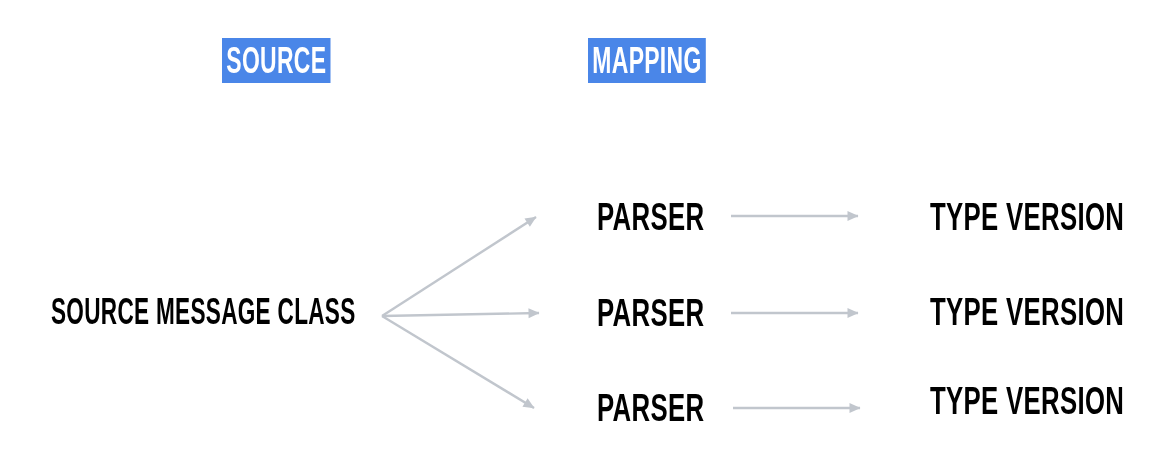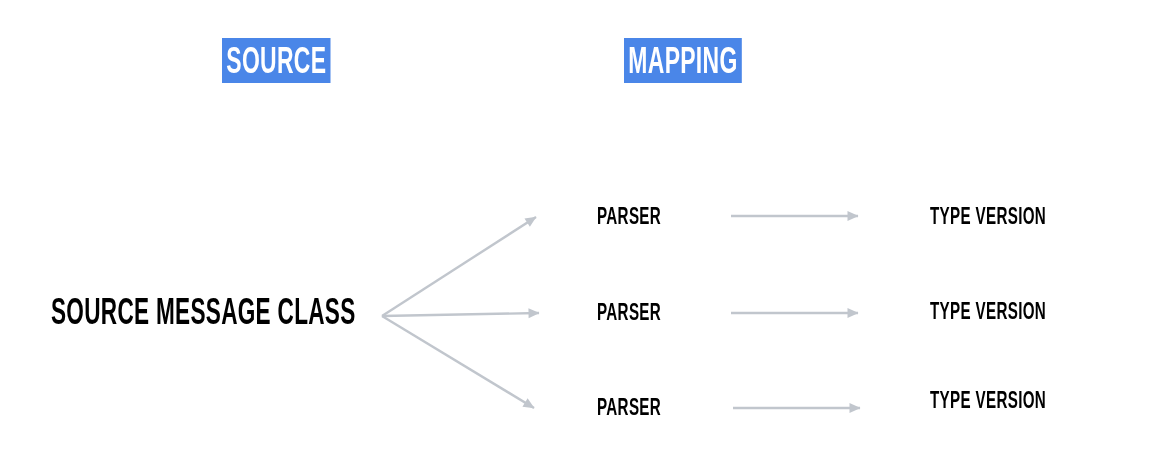--- a/index.html
+++ b/index.html
@@ -47,21 +47,21 @@
     white-space: nowrap;
     color: var(--node-text);
     font-weight: 700;
   }
   .node > span {
     display: inline-block;
     transform-origin: left top;
   }
   .node-source { font-size: 37px; line-height: 40px; text-align: right; }
   .node-source > span { transform: scaleX(0.61); letter-spacing: 0.5px; }
-  .node-mid, .node-right { font-size: 23px; line-height: 37px; }
+  .node-mid, .node-right { font-size: 39px; line-height: 37px; }
   .node-mid > span, .node-right > span { transform: scaleX(0.66); letter-spacing: 0.5px; }
 </style>
 </head>
 <body>
 
 <div class="canvas">
 
   <svg class="arrows" viewBox="0 0 1152 473" xmlns="http://www.w3.org/2000/svg" aria-hidden="true">
     <defs>
       <marker id="ah" viewBox="0 0 10 10" refX="9.5" refY="5" markerWidth="7.2" markerHeight="4.6" orient="auto">
@@ -74,21 +74,21 @@
       <line x1="382" y1="316" x2="534" y2="408" marker-end="url(#ah)"></line>
       <line x1="731" y1="216" x2="858" y2="216" marker-end="url(#ah)"></line>
       <line x1="731" y1="313" x2="858" y2="313" marker-end="url(#ah)"></line>
       <line x1="733" y1="408" x2="860" y2="408" marker-end="url(#ah)"></line>
     </g>
   </svg>
 
   <div class="hdr" style="left:222px; top:38px">
     <span class="hl">SOURCE</span>
   </div>
-  <div class="hdr" style="left:624px; top:38px">
+  <div class="hdr" style="left:588px; top:38px">
     <span class="hl">MAPPING</span>
   </div>
 
   <div class="node node-source" style="left:51px; top:292px">
     <span>SOURCE MESSAGE CLASS</span>
   </div>
 
   <div class="node node-mid" style="left:597px; top:198px">
     <span>PARSER</span>
   </div>

